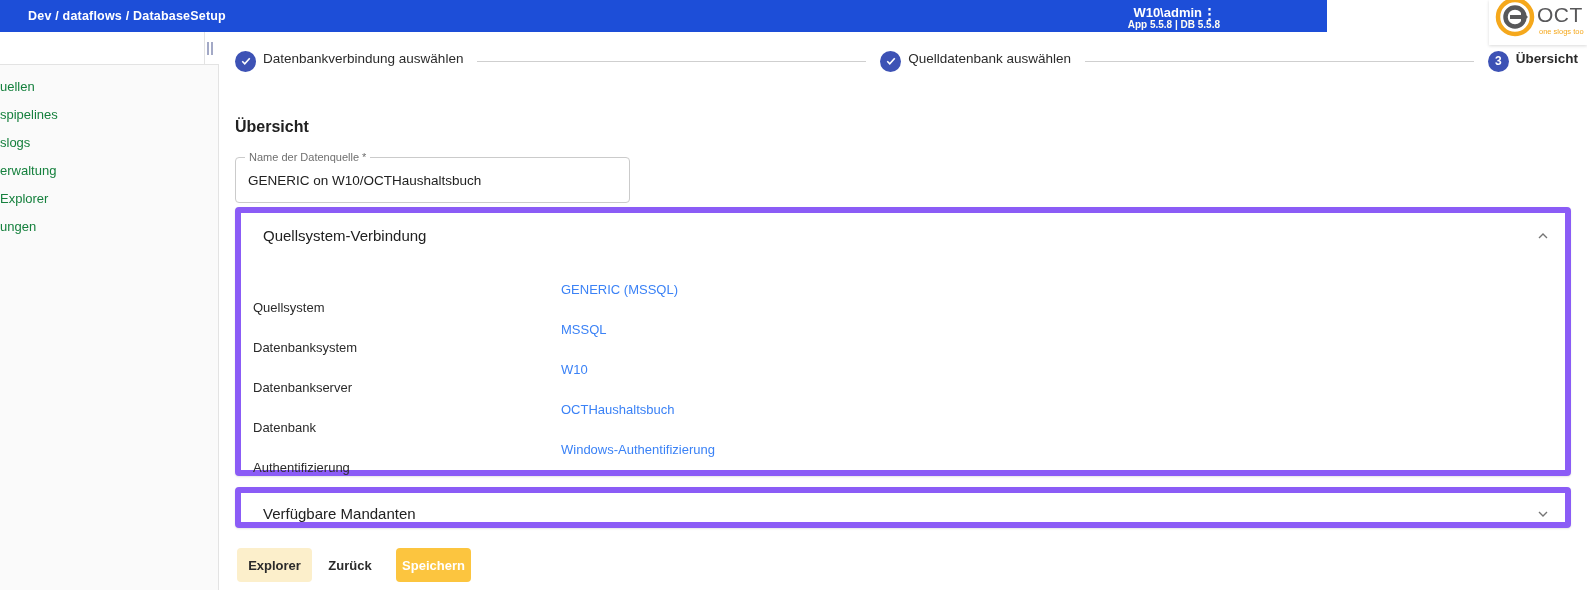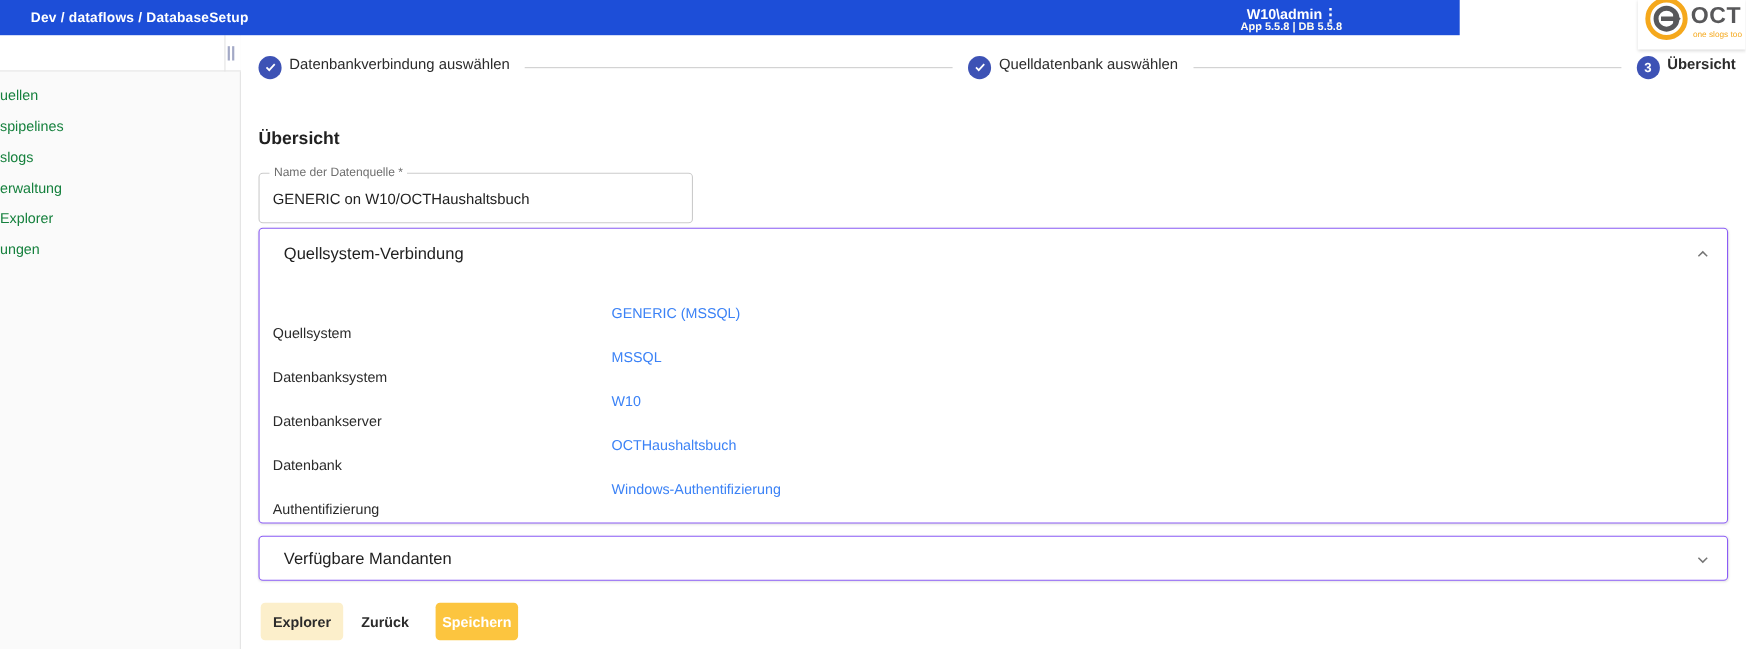--- a/index.html
+++ b/index.html
@@ -20,21 +20,21 @@
     font-size:13px; font-weight:bold; }
   .kebab-icon { position:absolute; right:110px; top:1px; height:26px; line-height:26px;
     font-size:15px; font-weight:bold; letter-spacing:0; cursor:pointer; }
   .version { position:absolute; right:107px; top:19px; font-size:10px; font-weight:bold;
     color:#FFFDF2; }
 
   
   .logo-box { position:absolute; left:1489px; top:0; width:98px; height:45px;
     background:#fff; z-index:6; box-shadow:0 1px 3px rgba(0,0,0,.15); cursor:pointer; }
   .logo-mark { position:absolute; left:5px; top:-4px; }
-  .logo-text { position:absolute; left:48px; top:3px; font-size:21px; font-weight:bold;
+  .logo-text { position:absolute; left:48px; top:3px; font-size:21px; font-weight:normal;
     color:#58585A; letter-spacing:.5px; }
   .logo-tagline { position:absolute; left:50px; top:27px; font-size:7.5px; color:#F5A81C;
     white-space:nowrap; }
 
   
   .sidebar { position:absolute; left:0; top:32px; width:219px; height:558px;
     background:#FAFAFA; border-right:1px solid #E3E3E3; }
   .sidebar-header { position:absolute; left:0; top:0; width:219px; height:33px;
     background:#fff; border-bottom:1px solid #E3E3E3; }
   .sidebar-header-divider { position:absolute; left:204px; top:0; width:1px; height:33px;
@@ -66,21 +66,21 @@
 
   .name-field { position:absolute; left:235px; top:157px; width:395px; height:46px;
     border:1px solid #CBCBCB; border-radius:4px; background:#fff; }
   .name-field .float-label { position:absolute; left:9px; top:-7px; background:#fff;
     padding:0 4px; font-size:11px; color:#6F6F6F; white-space:nowrap; }
   .name-field input { position:absolute; left:0; top:0; width:100%; height:100%;
     border:none; outline:none; background:transparent; padding:0 12px;
     font-family:"Liberation Sans", sans-serif; font-size:13.5px; color:#212121; }
 
   .card { position:absolute; left:235px; width:1336px; background:#fff;
-    border:1px solid #8b5cf6; border-radius:4px; box-shadow:0 1px 2px rgba(0,0,0,.10); }
+    border:6px solid #8b5cf6; border-radius:4px; box-shadow:0 1px 2px rgba(0,0,0,.10); }
   .card-header { position:relative; height:46px; cursor:pointer; }
   .card-title { position:absolute; left:22px; top:0; line-height:46px; font-size:15px;
     color:#212121; }
   .chevron { position:absolute; right:14px; top:15px; width:16px; height:16px; color:#757575; }
   .card1 { top:207px; height:269px; }
   .card2 { top:487px; height:41px; }
   .card2 .card-header { height:41px; }
   .card2 .card-title { line-height:41px; }
   .card2 .chevron { top:13px; }
 

